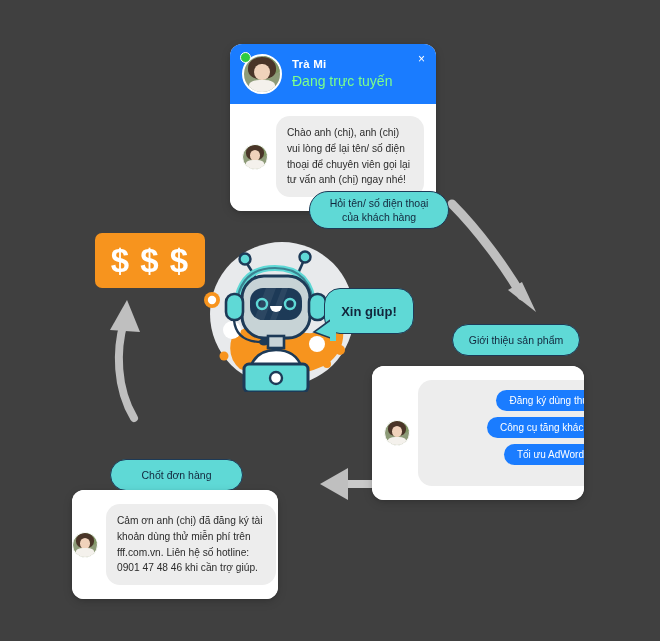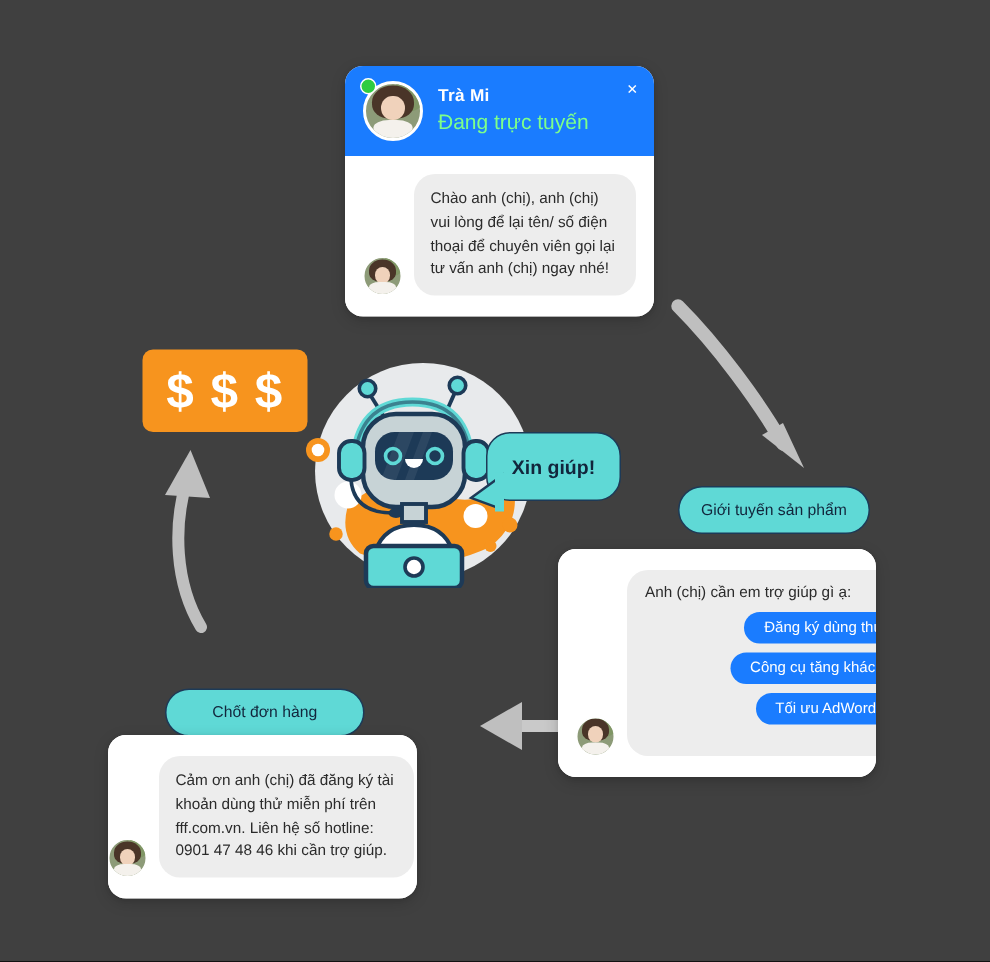--- a/index.html
+++ b/index.html
@@ -116,21 +116,21 @@
     right: 11px;
     top: 9px;
     color: #ffffff;
     font-size: 12px;
     line-height: 1;
     cursor: pointer;
   }
   .chat-body {
     padding: 12px 12px 14px 12px;
     display: flex;
-    align-items: flex-end;
+    align-items: center;
     gap: 8px;
     background: #ffffff;
   }
   .bubble {
     background: #ededed;
     border-radius: 14px;
     padding: 9px 11px;
     color: #2b2b2b;
     font-size: 10.2px;
     line-height: 1.55;
@@ -267,22 +267,23 @@
         <div class="avatar" style="width:24px; height:24px; border-width:1px;">
           <div class="bg-leaf"></div>
           <div class="hair"></div>
           <div class="face"></div>
           <div class="body"></div>
         </div>
         <div class="bubble" style="max-width:150px;">Chào anh (chị), anh (chị) vui lòng để lại tên/ số điện thoại để chuyên viên gọi lại tư vấn anh (chị) ngay nhé!</div>
       </div>
     </div>
 
-
-    <div class="pill" style="left:452px; top:324px; width:128px; height:32px;">Giới tuyến sản phẩm</div>
+    <div class="pill" style="left:309px; top:191px; width:140px; height:38px;">Hỏi tên/ số điện thoại của khách hàng</div>
+
+    <div class="pill" style="left:452px; top:324px; width:128px; height:32px;">Giới thiệu sản phẩm</div>
 
     <div class="pill" style="left:110px; top:459px; width:133px; height:32px;">Chốt đơn hàng</div>
 
     <div class="money-box" style="left:95px; top:233px; width:110px; height:55px;">$ $ $</div>
 
     <div class="robot-wrap">
       <svg width="230" height="160" viewBox="0 0 230 160">
 
         <circle cx="82" cy="82" r="72" fill="#e8eaec"></circle>
 
@@ -341,21 +342,20 @@
 
     <div class="chat-card" style="left:372px; top:366px; width:212px; padding:0;">
       <div class="chat-body" style="padding:14px 12px;">
         <div class="avatar" style="width:24px; height:24px; border-width:1px;">
           <div class="bg-leaf"></div>
           <div class="hair"></div>
           <div class="face"></div>
           <div class="body"></div>
         </div>
         <div class="qr-bubble">
-          <div class="qr-prompt">Anh (chị) cần em trợ giúp gì ạ:</div>
           <div class="qr-list">
             <div class="qr-btn">Đăng ký dùng thử</div>
             <div class="qr-btn">Công cụ tăng khách</div>
             <div class="qr-btn">Tối ưu AdWords</div>
           </div>
           <div class="qr-dots">...</div>
         </div>
       </div>
     </div>
 

